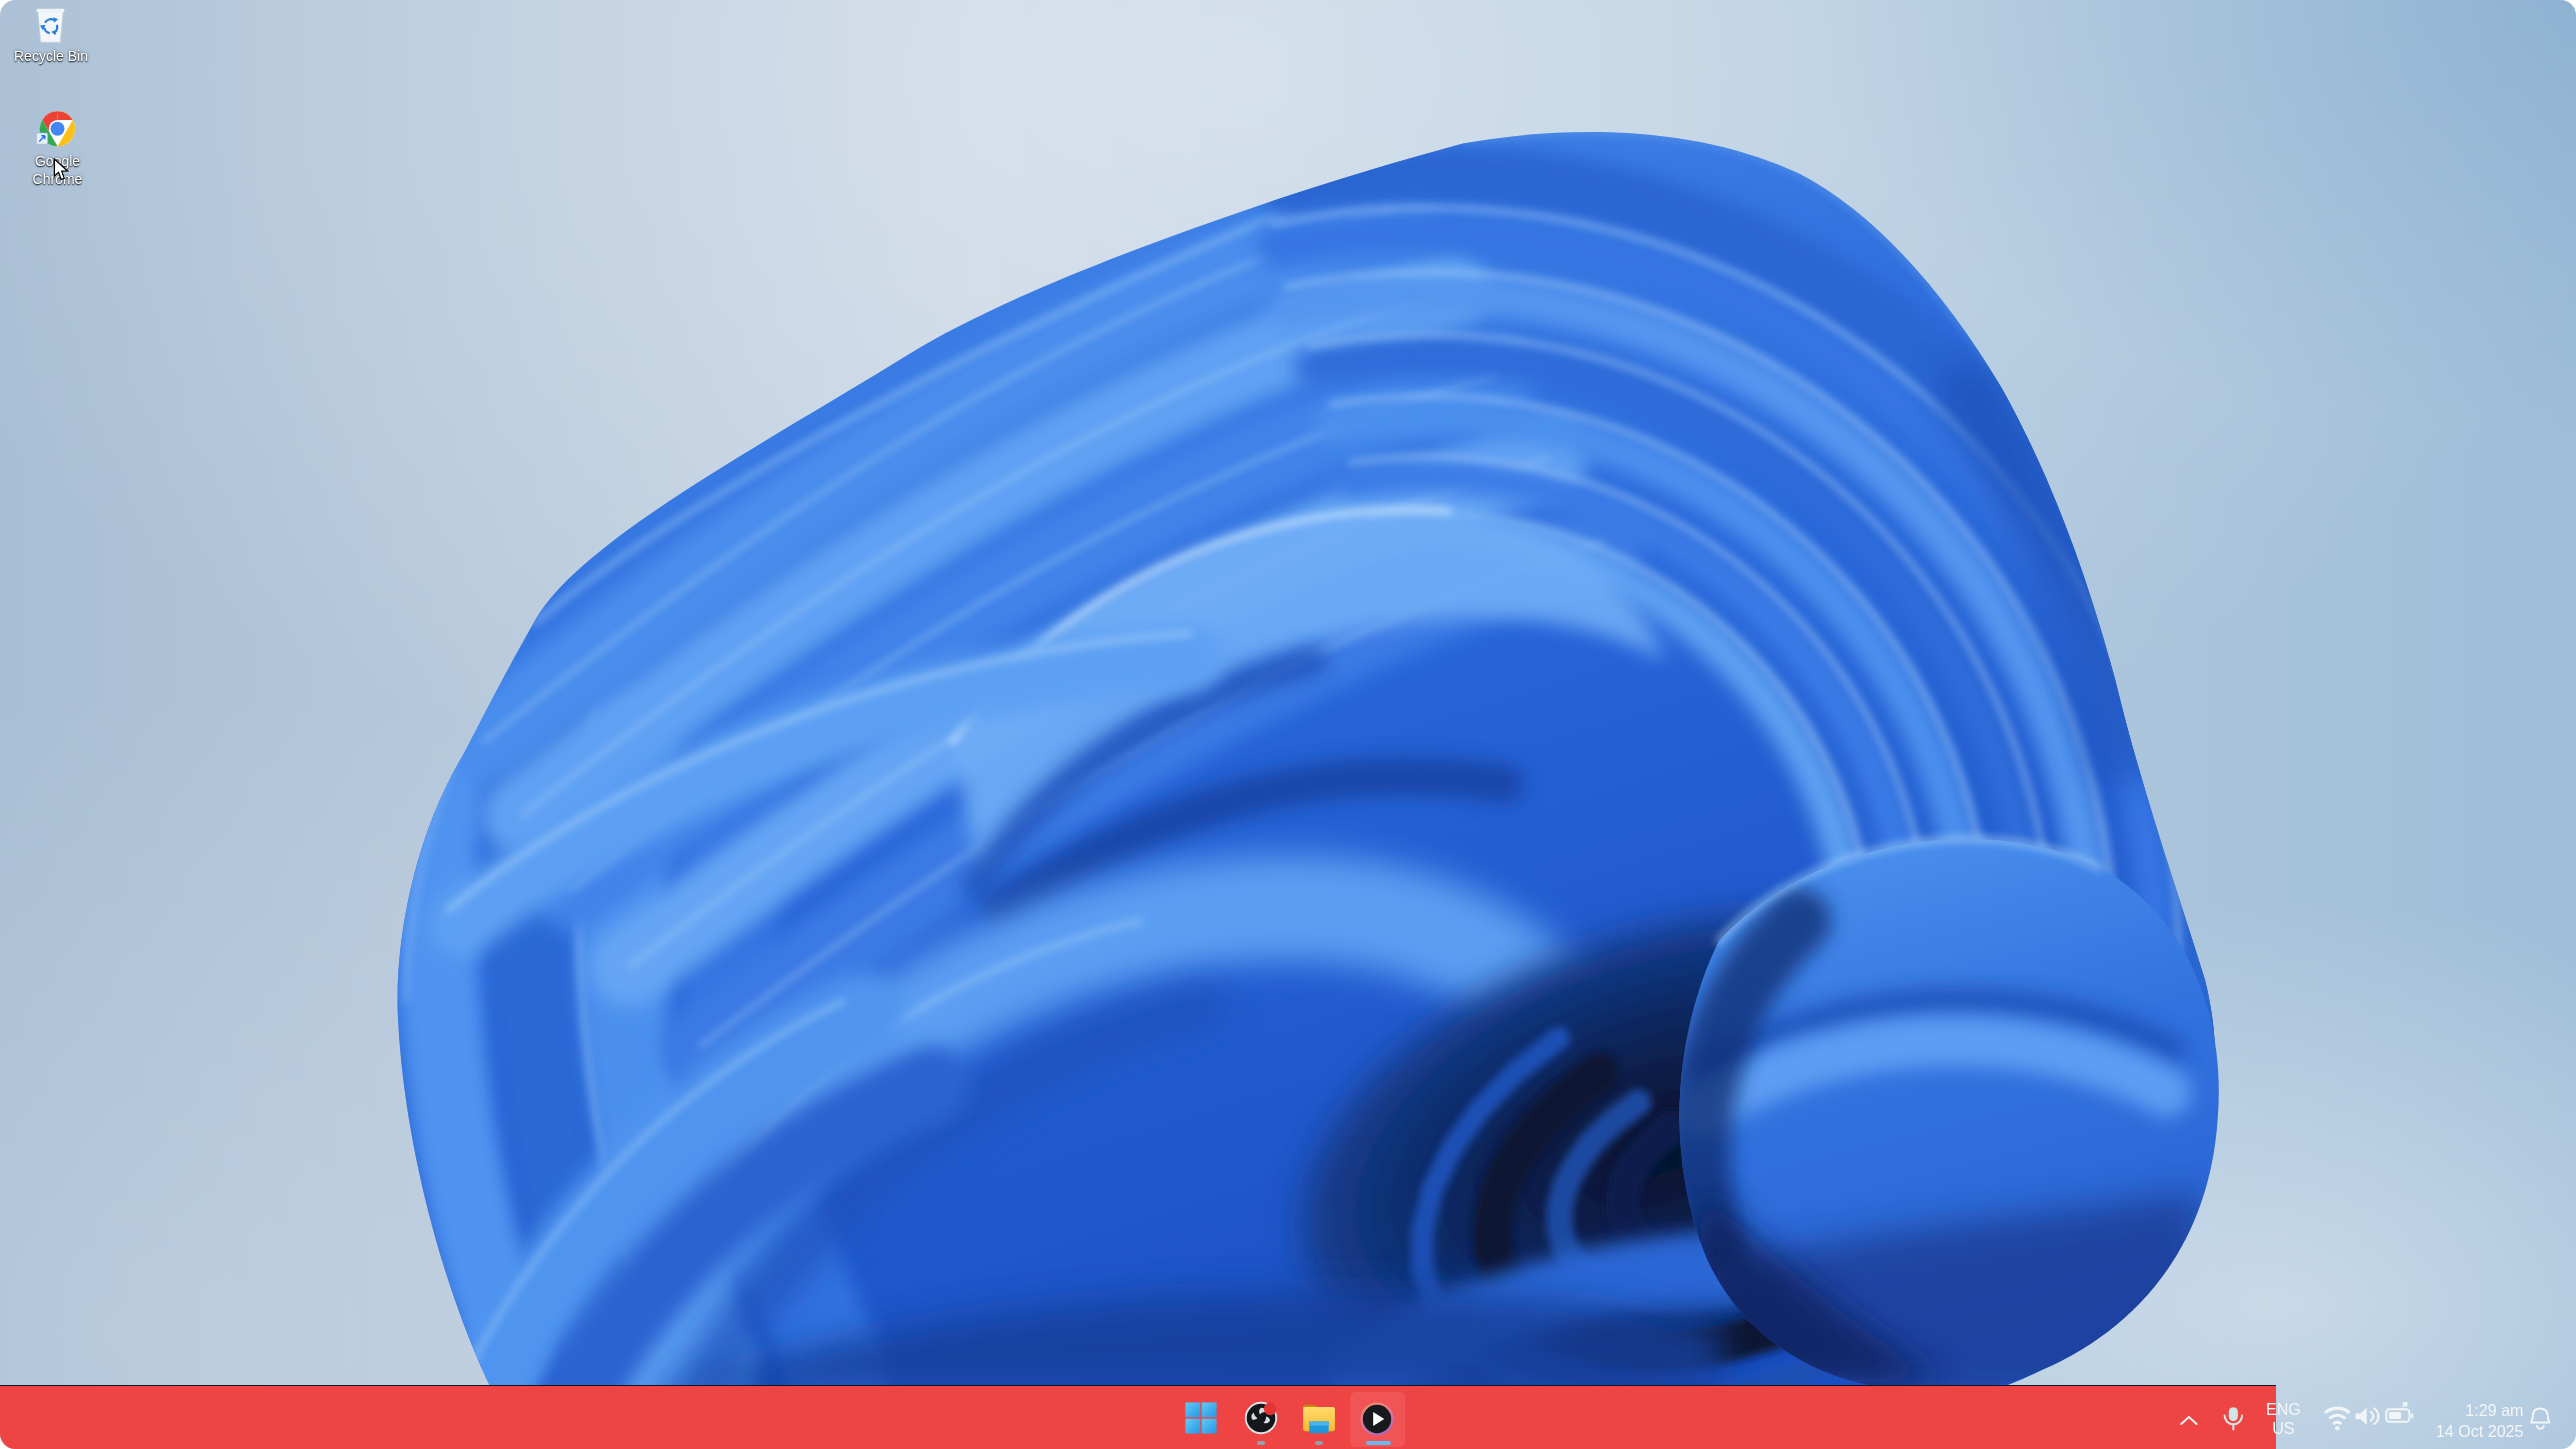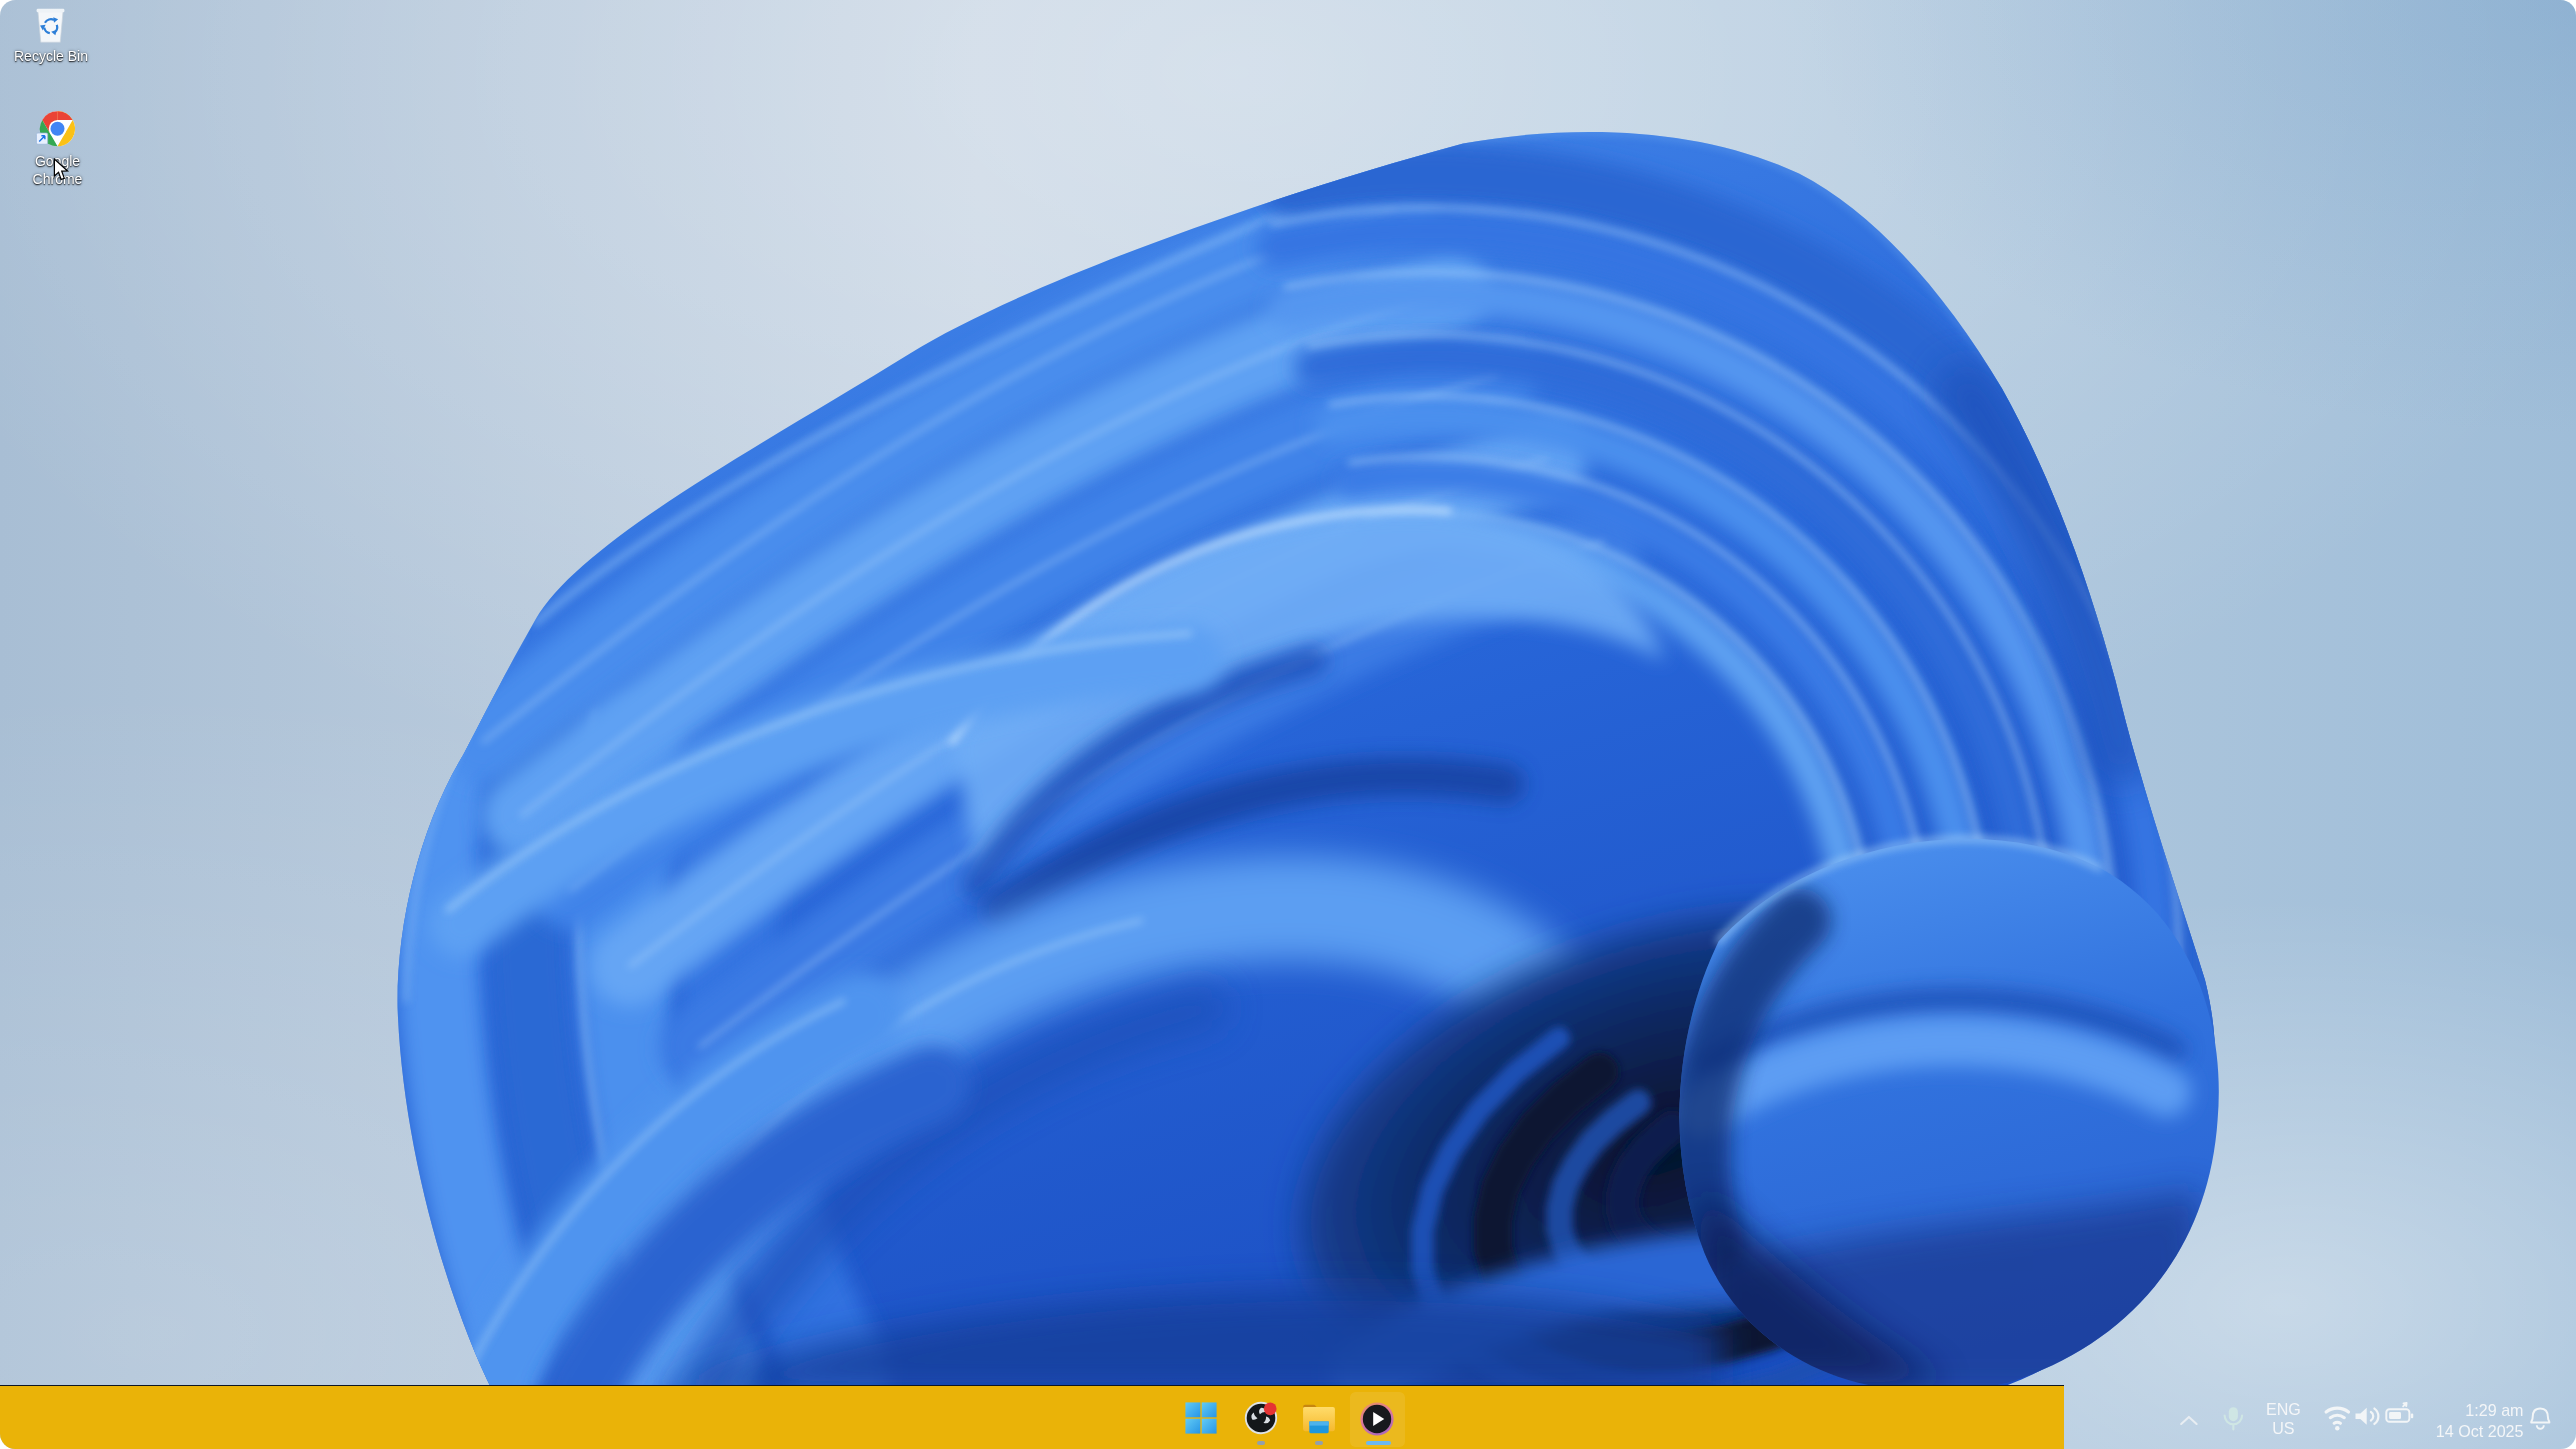--- a/index.html
+++ b/index.html
@@ -3,21 +3,21 @@
 <style>
 html,body { margin:0; padding:0; background:#fff; width:2576px; height:1449px; overflow:hidden; }
 * { box-sizing:border-box; }
 #frame { position:absolute; left:0; top:0; width:2576px; height:1449px; border-radius:15.4px; overflow:hidden;
   font-family:"Liberation Sans", sans-serif; }
 #wp { position:absolute; left:0; top:0; }
 .dicon { position:absolute; width:73px; text-align:center; }
 .dlabel { margin-top:1.4px; font-size:14px; line-height:17.5px; white-space:nowrap; color:#fff;
   text-shadow: 0 0.7px 1.4px rgba(0,0,0,0.9), 0 0 2.8px rgba(0,0,0,0.5); }
 .cursor { position:absolute; }
-#taskbar { position:absolute; left:0; top:1385px; width:2064px; height:64px; background:#eab308;
+#taskbar { position:absolute; left:0; top:1385px; width:2276px; height:64px; background:#ef4444;
   border-top:1.4px solid #0e1622; }
 .tbi { position:absolute; top:15.4px; }
 .tile { position:absolute; background:rgba(255,255,255,0.09); border-radius:5.6px; }
 .dot { position:absolute; top:55px; width:8.4px; height:3.5px; border-radius:2.1px; background:#93a0ab; }
 .pill { position:absolute; top:55px; left:1366px; width:25px; height:4.2px; border-radius:2.1px; background:#6cb8f0; }
 .tray { position:absolute; }
 .tt { font-family:"Liberation Sans", sans-serif; font-size:23px; fill:#f4f6f8; }
 </style></head>
 <body>
 <div id="frame">

